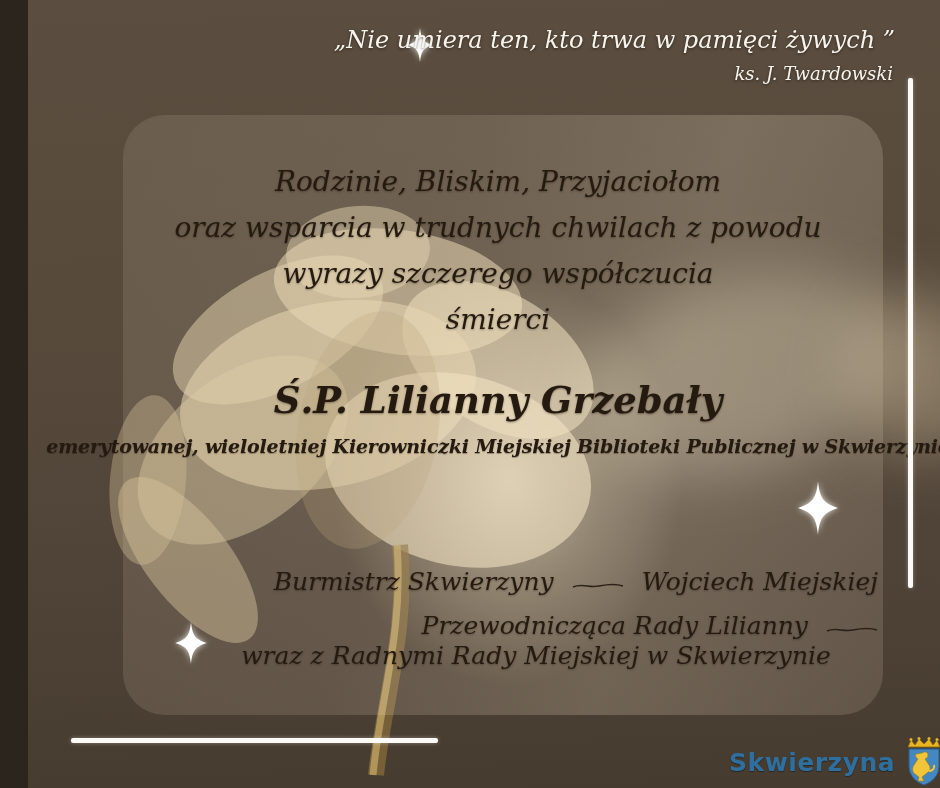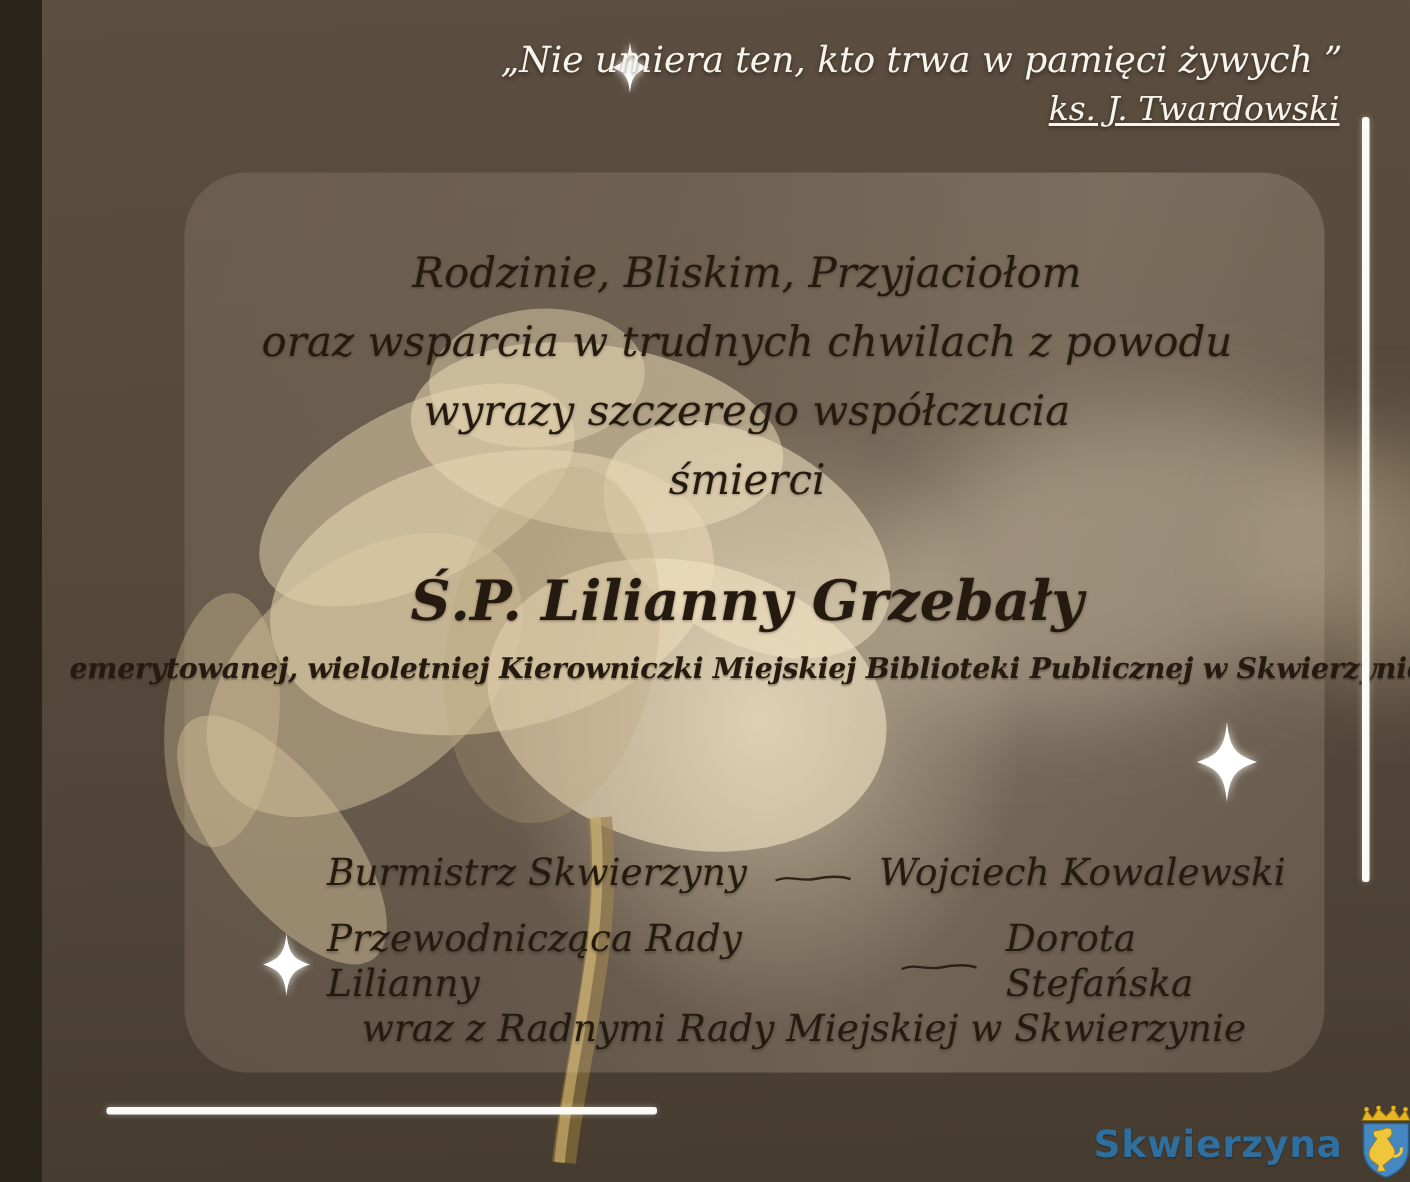--- a/index.html
+++ b/index.html
@@ -38,38 +38,38 @@
     filter:blur(30px);
   }
   
   .quote{
     position:absolute;right:73px;top:24px;
     text-align:right;color:#f7f4ee;
     font-style:italic;
     text-shadow:0 1px 3px rgba(20,12,5,0.55);
   }
   .quote .q-text{font-size:24px;line-height:32px;}
-  .quote .q-author{font-size:22px;line-height:30px;margin-top:3px;padding-right:2px;text-decoration:underline;}
+  .quote .q-author{font-size:18px;line-height:30px;margin-top:3px;padding-right:2px;}
   
   .card-text{position:absolute;left:0;width:100%;text-align:center;color:#241a10;}
   .intro{top:44px;font-style:italic;font-size:28px;line-height:46px;
          text-shadow:0 1px 2px rgba(30,18,6,0.35);}
   .deceased{top:246px;font-size:37px;line-height:44px;font-weight:bold;font-style:italic;
             text-shadow:0 1px 2px rgba(30,18,6,0.4);}
   .desc{top:318px;font-size:19px;line-height:26px;font-weight:bold;font-style:italic;
         letter-spacing:-0.2px;white-space:nowrap;
         text-shadow:0 1px 1px rgba(30,18,6,0.35);}
   .verb{top:392px;font-size:33px;line-height:42px;font-style:italic;
         text-shadow:0 1px 2px rgba(30,18,6,0.35);}
   .signatures{
     position:absolute;left:95px;top:452px;width:660px;
     color:#241a10;font-style:italic;font-size:25px;line-height:30px;
     text-shadow:0 1px 2px rgba(30,18,6,0.35);
   }
-  .sig-row{display:flex;justify-content:flex-start;align-items:center;gap:18px;}
+  .sig-row{display:flex;justify-content:flex-end;align-items:center;gap:18px;}
   .sig-row.first{margin-bottom:14px;}
   .tilde{flex:0 0 auto;margin-top:8px;opacity:0.9;}
   .closing{text-align:center;padding-right:24px;margin-top:0px;}
   
   .vline{position:absolute;left:880px;top:78px;width:5px;height:510px;
          background:#fbfaf7;border-radius:2px;box-shadow:0 0 4px rgba(255,255,250,0.35);}
   .hline{position:absolute;left:43px;top:738px;width:367px;height:5px;
          background:#fbfaf7;border-radius:2px;box-shadow:0 0 4px rgba(255,255,250,0.35);}
   
   .sparkle{position:absolute;filter:drop-shadow(0 0 3px rgba(255,255,248,0.85));}
@@ -144,28 +144,27 @@
 
   <div class="card-text desc" style="top:433px;">emerytowanej, wieloletniej Kierowniczki Miejskiej Biblioteki Publicznej w Skwierzynie</div>
 
 
   <div class="signatures" style="left:190px;top:567px;">
     <div class="sig-row first">
       <span>Burmistrz Skwierzyny</span>
       <svg class="tilde" width="52" height="10" viewBox="0 0 52 10">
         <path d="M1 6 C 10 2, 17 7, 27 5 S 45 3, 51 5" stroke="#241a10" stroke-width="1.6" fill="none"></path>
       </svg>
-      <span>Wojciech Kowalewski</span>
+      <span>Wojciech Miejskiej</span>
     </div>
     <div class="sig-row">
       <span>Przewodnicząca Rady Lilianny</span>
       <svg class="tilde" width="52" height="10" viewBox="0 0 52 10">
         <path d="M1 6 C 10 2, 17 7, 27 5 S 45 3, 51 5" stroke="#241a10" stroke-width="1.6" fill="none"></path>
       </svg>
-      <span>Dorota Stefańska</span>
     </div>
     <div class="closing">wraz z Radnymi Rady Miejskiej w Skwierzynie</div>
   </div>
 
   <svg class="sparkle sp-right" viewBox="0 0 24 32">
     <path d="M12 0 C13.1 9.6 14.6 13 24 16 C14.6 19 13.1 22.4 12 32 C10.9 22.4 9.4 19 0 16 C9.4 13 10.9 9.6 12 0 Z" fill="#ffffff"></path>
   </svg>
   <svg class="sparkle sp-left" viewBox="0 0 24 32">
     <path d="M12 0 C13.1 9.6 14.6 13 24 16 C14.6 19 13.1 22.4 12 32 C10.9 22.4 9.4 19 0 16 C9.4 13 10.9 9.6 12 0 Z" fill="#ffffff"></path>
   </svg>

